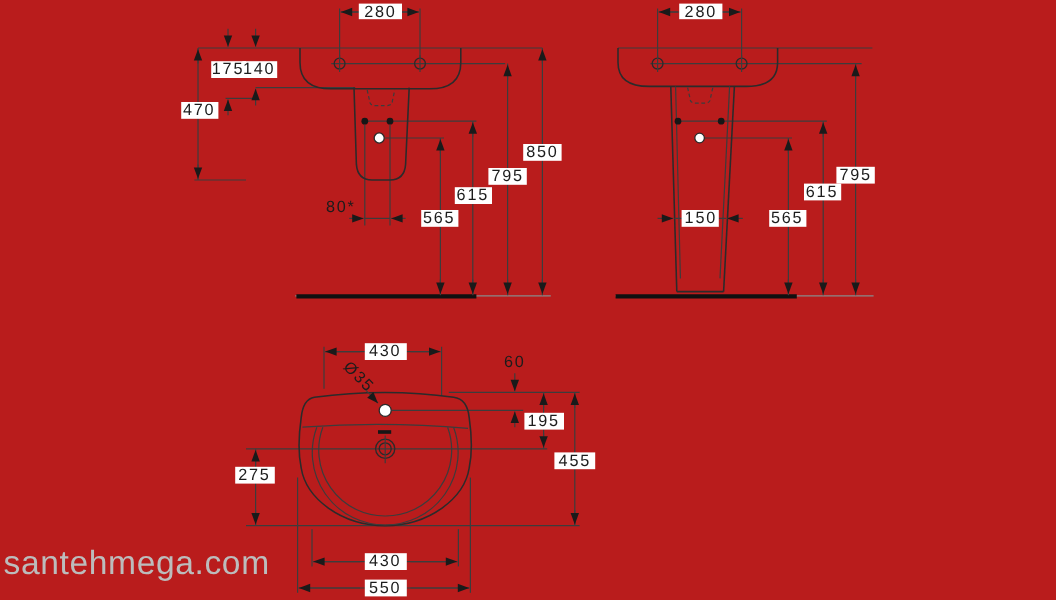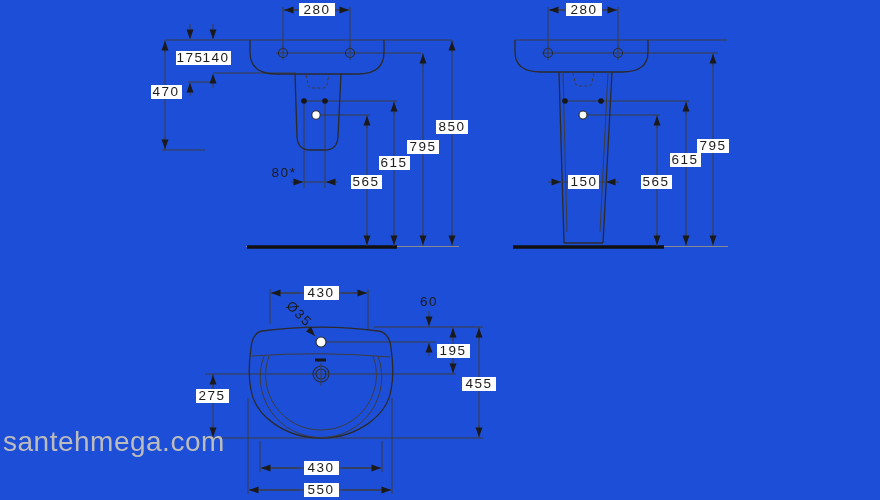--- a/index.html
+++ b/index.html
@@ -1,30 +1,30 @@
 <!DOCTYPE html>
 <html><head>
 <meta charset="utf-8">
 <style>
   html,body{margin:0;padding:0;background:#ffffff;}
-  .stage{position:relative;width:880px;height:500px;background:#1d4ed8;overflow:hidden;
+  .stage{position:relative;width:880px;height:500px;background:#b91c1c;overflow:hidden;
          font-family:"Liberation Sans",sans-serif;}
   svg{position:absolute;left:0;top:0;}
   .ln{stroke:#3c3c3c;stroke-width:1;fill:none;}
   .out{stroke:#2b2b2b;stroke-width:1.3;fill:none;}
   .thin{stroke:#8a8a8a;stroke-width:1;fill:none;}
   .thick{stroke:#101010;stroke-width:3.5;fill:none;}
   .dash{stroke:#3c3c3c;stroke-width:1;fill:none;stroke-dasharray:3 2.2;}
   .dot{fill:#161616;stroke:none;}
   .hole{stroke:#2b2b2b;stroke-width:1.1;fill:none;}
   .holew{stroke:#2b2b2b;stroke-width:1.1;fill:#fff;}
   .bg{fill:#ffffff;stroke:none;}
   .lbl{font-family:"Liberation Sans",sans-serif;font-size:13.5px;fill:#1c1c1c;
        letter-spacing:1.5px;text-anchor:middle;}
-  .watermark{position:absolute;left:3px;top:426px;font-size:28px;color:#bcbcbc;
+  .watermark{position:absolute;left:3px;top:453px;font-size:28px;color:#bcbcbc;
              letter-spacing:0.5px;font-family:"Liberation Sans",sans-serif;}
 </style>
 </head>
 <body>
 
 <div class="stage">
 <svg width="880" height="500" viewBox="0 0 880 500">
   <defs>
     <marker id="ah" markerUnits="userSpaceOnUse" markerWidth="11" markerHeight="8" refX="10" refY="4" orient="auto">
       <path d="M0.5,0.5 L10,4 L0.5,7.5 Z" fill="#1a1a1a"></path>

